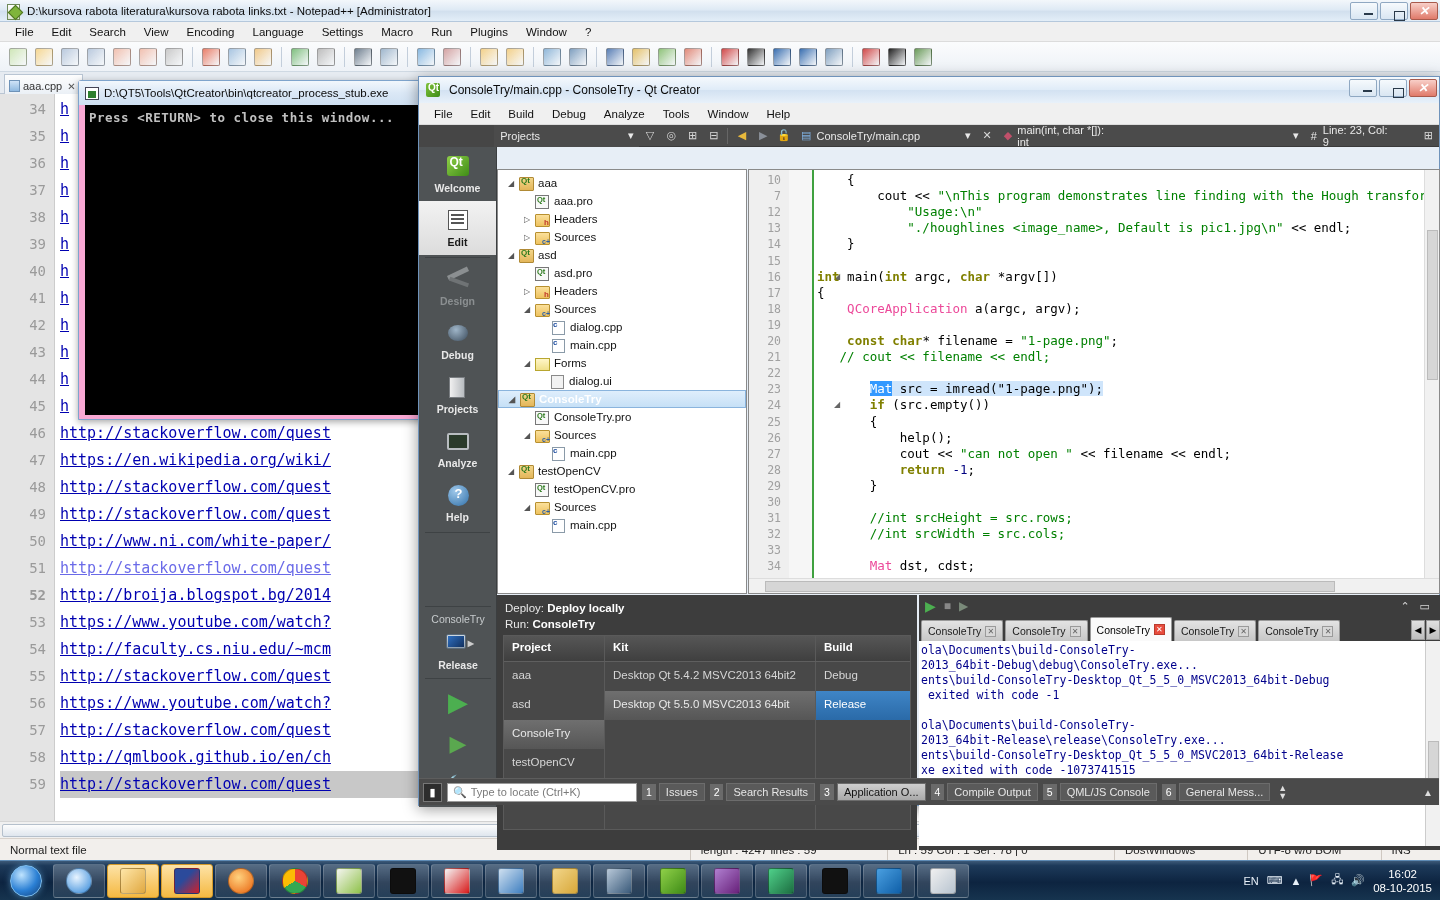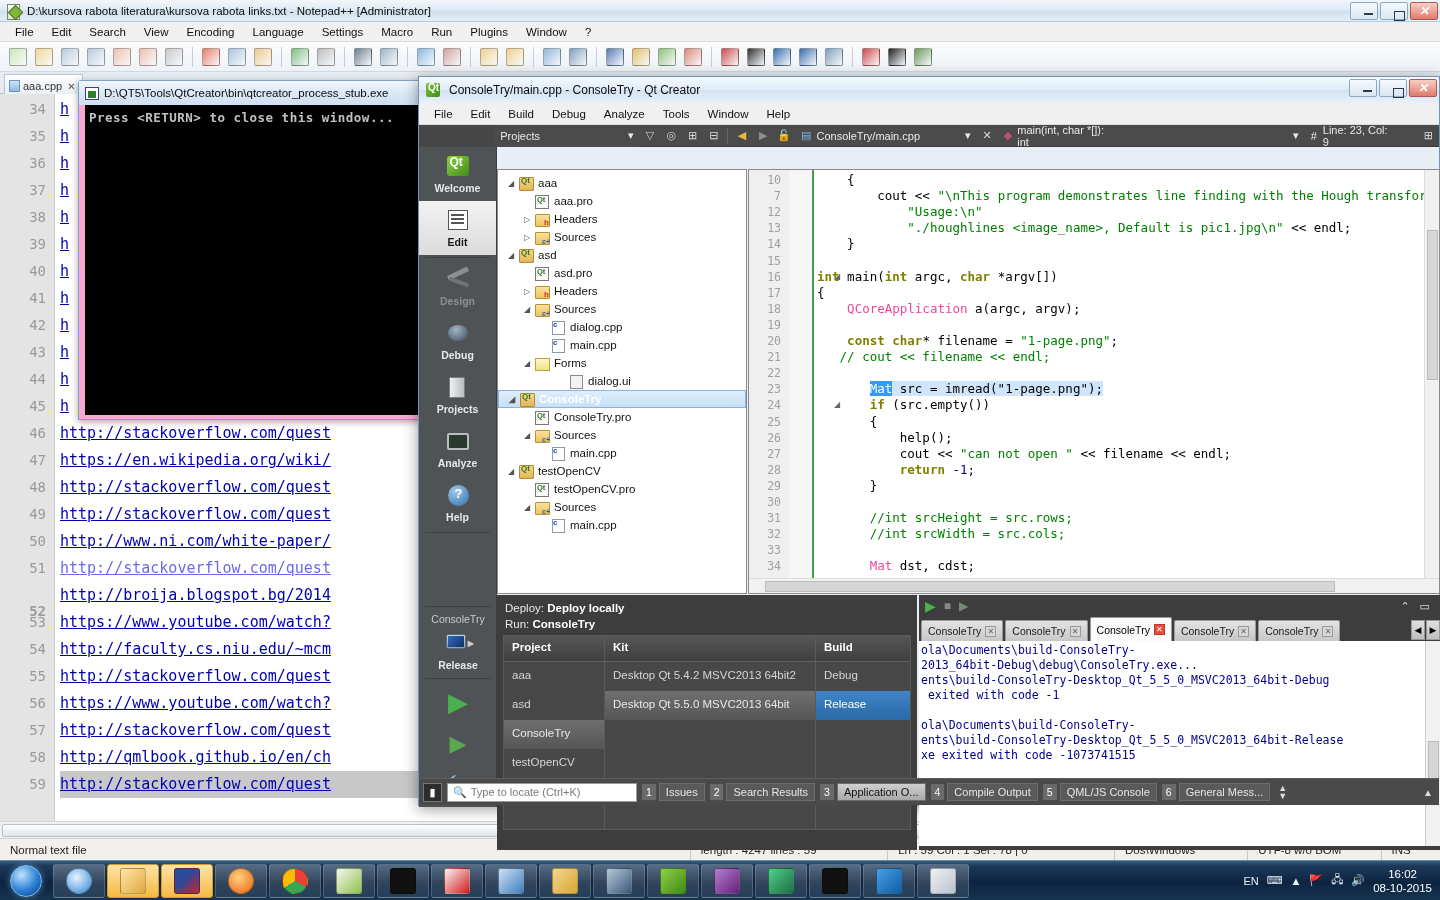--- a/index.html
+++ b/index.html
@@ -431,21 +431,21 @@
           <div class="ln" style="top: 218px;">42</div>
           <div class="ln" style="top: 245px;">43</div>
           <div class="ln" style="top: 272px;">44</div>
           <div class="ln" style="top: 299px;">45</div>
           <div class="ln" style="top: 326px;">46</div>
           <div class="ln" style="top: 353px;">47</div>
           <div class="ln" style="top: 380px;">48</div>
           <div class="ln" style="top: 407px;">49</div>
           <div class="ln" style="top: 434px;">50</div>
           <div class="ln" style="top: 461px;">51</div>
-          <div class="ln" style="top: 504px; font-weight: bold;">52</div>
+          <div class="ln" style="top: 488px; font-weight: bold;">52</div>
           <div class="ln" style="top: 515px;">53</div>
           <div class="ln" style="top: 542px;">54</div>
           <div class="ln" style="top: 569px;">55</div>
           <div class="ln" style="top: 596px;">56</div>
           <div class="ln" style="top: 623px;">57</div>
           <div class="ln" style="top: 650px;">58</div>
           <div class="ln" style="top: 677px;">59</div>
         </div>
       <div id="npp-lines">
           <div class="urlrow" style="top: 2px;">h</div>
@@ -682,21 +682,21 @@
         <div class="tr" style="padding-left: 38px; margin-top: 0px;">
           <span class="arrow"></span>
           <span class="ficon cpp"></span>
           <span>main.cpp</span>
         </div>
         <div class="tr" style="padding-left: 22px; margin-top: 0px;">
           <span class="arrow">◢</span>
           <span class="ficon forms"></span>
           <span>Forms</span>
         </div>
-        <div class="tr" style="padding-left: 56px; margin-top: 0px;">
+        <div class="tr" style="padding-left: 37px; margin-top: 0px;">
           <span class="arrow"></span>
           <span class="ficon ui"></span>
           <span>dialog.ui</span>
         </div>
         <div class="tr sel" style="padding-left: 6px; margin-top: 0px;">
           <span class="arrow">◢</span>
           <span class="ficon qt"></span>
           <span>ConsoleTry</span>
         </div>
         <div class="tr" style="padding-left: 22px; margin-top: 0px;">
@@ -874,20 +874,21 @@
             <span style="width:14px;height:20px;background:linear-gradient(to bottom,#e0e0e0,#bdbdbd);border:1px solid #999;font-size:9px;display:flex;align-items:center;justify-content:center">▶</span>
           </div>
         </div>
       <div id="out-text">
           <div class="ln2">ola\Documents\build-ConsoleTry-</div>
           <div class="ln2">2013_64bit-Debug\debug\ConsoleTry.exe...</div>
           <div class="ln2">ents\build-ConsoleTry-Desktop_Qt_5_5_0_MSVC2013_64bit-Debug</div>
           <div class="ln2"> exited with code -1</div>
           <div class="ln2"> </div>
           <div class="ln2">ola\Documents\build-ConsoleTry-</div>
+          <div class="ln2">2013_64bit-Release\release\ConsoleTry.exe...</div>
           <div class="ln2">ents\build-ConsoleTry-Desktop_Qt_5_5_0_MSVC2013_64bit-Release</div>
           <div class="ln2">xe exited with code -1073741515</div>
         </div>
       <div id="out-vscroll">
           <div class="th"></div>
         </div>
     </div>
 
     <div id="qtc-status">
       <span style="width:19px;height:19px;background:#2d2d2d;border:1px solid #777;display:inline-flex;align-items:center;justify-content:center;color:#fff;font-size:11px">▮</span>

